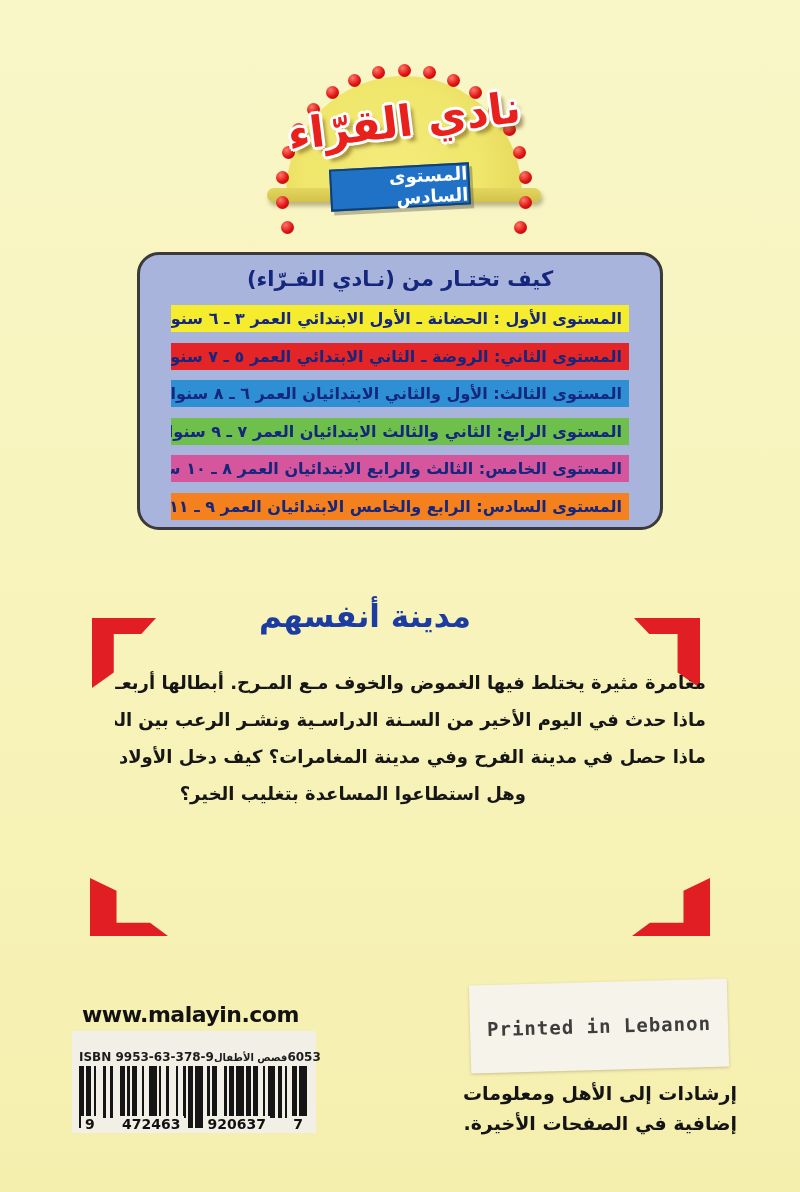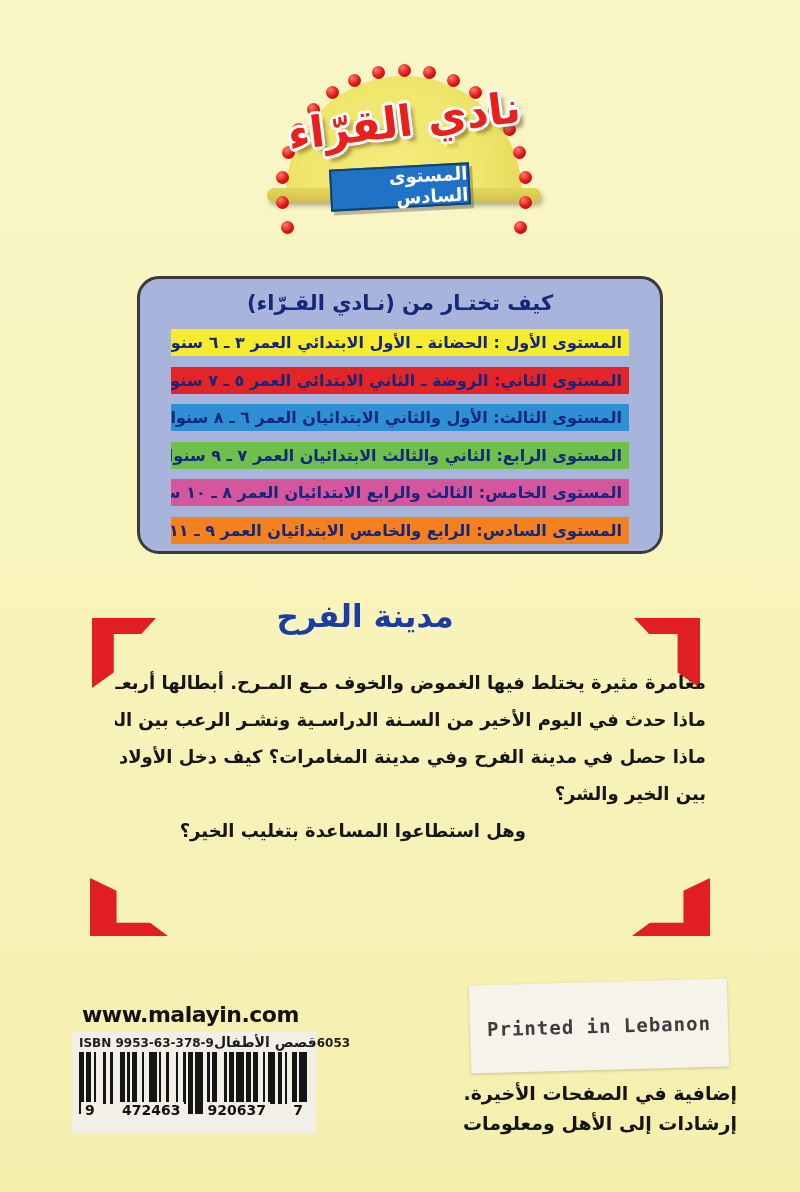--- a/index.html
+++ b/index.html
@@ -19,21 +19,21 @@
   .club-name{position:absolute;left:268px;top:96px;width:272px;text-align:center;
     font-size:43px;font-weight:bold;color:#e8211d;transform:rotate(-7deg);letter-spacing:-1px;
     text-shadow:-2px -2px 0 #fff,2px -2px 0 #fff,-2px 2px 0 #fff,2px 2px 0 #fff,
       0 -3px 0 #fff,0 3px 0 #fff,-3px 0 0 #fff,3px 0 0 #fff,5px 6px 4px rgba(110,80,20,.55);}
   .level-badge{position:absolute;left:330px;top:166px;width:136px;height:38px;
     background:#1f72c6;border:2px solid #123f74;transform:rotate(-3deg);
     box-shadow:3px 4px 0 rgba(70,70,60,.35);display:flex;align-items:center;justify-content:center;
     color:#fff;font-weight:bold;font-size:18px;direction:rtl;}
   
   .levels-panel{position:absolute;left:137px;top:252px;width:526px;height:278px;
-    background:#a8b4db;border:3px solid #3a3a3a;border-radius:22px;box-sizing:border-box;margin-top:24px;}
+    background:#a8b4db;border:3px solid #3a3a3a;border-radius:22px;box-sizing:border-box;}
   .panel-title{position:absolute;top:12px;left:0;right:0;text-align:center;
     font-size:21px;font-weight:bold;color:#15277c;direction:rtl;}
   .level-row{position:absolute;left:31px;right:31px;height:27px;line-height:27px;
     direction:rtl;text-align:right;padding:0 7px;box-sizing:border-box;
     font-size:16px;font-weight:bold;color:#15277c;white-space:nowrap;overflow:hidden;}
   
   .book-title{position:absolute;top:598px;left:0;width:730px;text-align:center;
     font-size:31px;font-weight:bold;color:#1c3ca2;direction:rtl;margin:0;}
   .bracket{position:absolute;background:#e01e24;
     clip-path:polygon(0 0,100% 0,77% 23%,34% 23%,34% 78%,0 100%);}
@@ -43,24 +43,24 @@
   .bracket.br{left:632px;top:878px;width:78px;height:58px;transform:scale(-1,-1);}
   .syn-lines{position:absolute;left:115px;top:664px;width:591px;}
   .syn-line{direction:rtl;text-align:right;font-size:18px;font-weight:bold;color:#161616;
     line-height:37px;white-space:nowrap;overflow:hidden;}
   .syn-line.stretch{text-align-last:justify;}
   .syn-line.indent{margin-left:0;padding-left:0;margin-right:0;padding-right:180px;text-align:right;}
   
   .website{position:absolute;left:82px;top:1002px;font-size:22px;font-weight:bold;color:#121212;
     letter-spacing:-0.5px;}
   .barcode-box{position:absolute;left:72px;top:1031px;width:244px;height:102px;
-    background:#f2efe6;padding:3px 7px;box-sizing:border-box;}
+    background:#f2efe6;padding:19px 7px;box-sizing:border-box;}
   .isbn-row{display:flex;justify-content:space-between;align-items:baseline;
     font-size:12px;font-weight:bold;color:#1c1c1c;white-space:nowrap;}
-  .isbn-row .cat{font-size:14px;direction:rtl;}
+  .isbn-row .cat{font-size:10px;direction:rtl;}
   .bars{display:flex;align-items:flex-start;height:62px;margin-top:2px;}
   .bars span{flex-grow:1;height:52px;}
   .bars span.bar{background:#151515;}
   .bars span.tall{height:62px;}
   .digits-row{display:flex;justify-content:space-between;font-size:14px;font-weight:bold;
     color:#111;margin-top:-12px;padding:0 2px;}
   .digits-row span{background:#f2efe6;padding:0 4px;}
   .sticker{position:absolute;left:470px;top:982px;width:258px;height:88px;
     background:#f5f3ea;transform:rotate(-1.6deg);box-shadow:0 1px 3px rgba(120,110,70,.35);
     display:flex;align-items:center;justify-content:center;
@@ -112,26 +112,25 @@
         <div class="level-row" style="top: 200.4px; background: rgb(213, 86, 157);"><span>المستوى الخامس: الثالث والرابع الابتدائيان العمر ٨ ـ ١٠ سنوات</span></div>
         <div class="level-row" style="top: 238px; background: rgb(245, 129, 30);"><span>المستوى السادس: الرابع والخامس الابتدائيان العمر ٩ ـ ١١ سنة</span></div>
       </div>
   </section>
 
   <section>
     <span class="bracket tl"></span>
     <span class="bracket tr"></span>
     <span class="bracket bl"></span>
     <span class="bracket br"></span>
-    <h1 class="book-title">مدينة الفرح</h1>
+    <h1 class="book-title">مدينة أنفسهم</h1>
     <div class="syn-lines" id="syn-lines">
         <div class="syn-line stretch">مغامرة مثيرة يختلط فيها الغموض والخوف مـع المـرح. أبطالها أربعـة أولاد</div>
         <div class="syn-line stretch">ماذا حدث في اليوم الأخير من السـنة الدراسـية ونشـر الرعب بين الطـلاب؟</div>
         <div class="syn-line stretch">ماذا حصل في مدينة الفرح وفي مدينة المغامرات؟ كيف دخل الأولاد في الصراع</div>
-        <div class="syn-line">بين الخير والشر؟</div>
         <div class="syn-line indent">وهل استطاعوا المساعدة بتغليب الخير؟</div>
       </div>
   </section>
 
   <footer>
     <div class="website">www.malayin.com</div>
 
     <div class="barcode-box">
       <div class="isbn-row">
         <span>ISBN 9953-63-378-9</span>
@@ -201,18 +200,18 @@
       <div class="digits-row" id="digit-row">
           <span>9</span>
           <span>472463</span>
           <span>920637</span>
           <span>7</span>
         </div>
     </div>
 
     <div class="sticker">Printed in Lebanon</div>
     <div class="note" id="note-lines">
+        <div>إرشادات إلى الأهل ومعلومات</div>
         <div>إضافية في الصفحات الأخيرة.</div>
-        <div>إرشادات إلى الأهل ومعلومات</div>
       </div>
   </footer>
 
 </div>
 
 </body></html>

